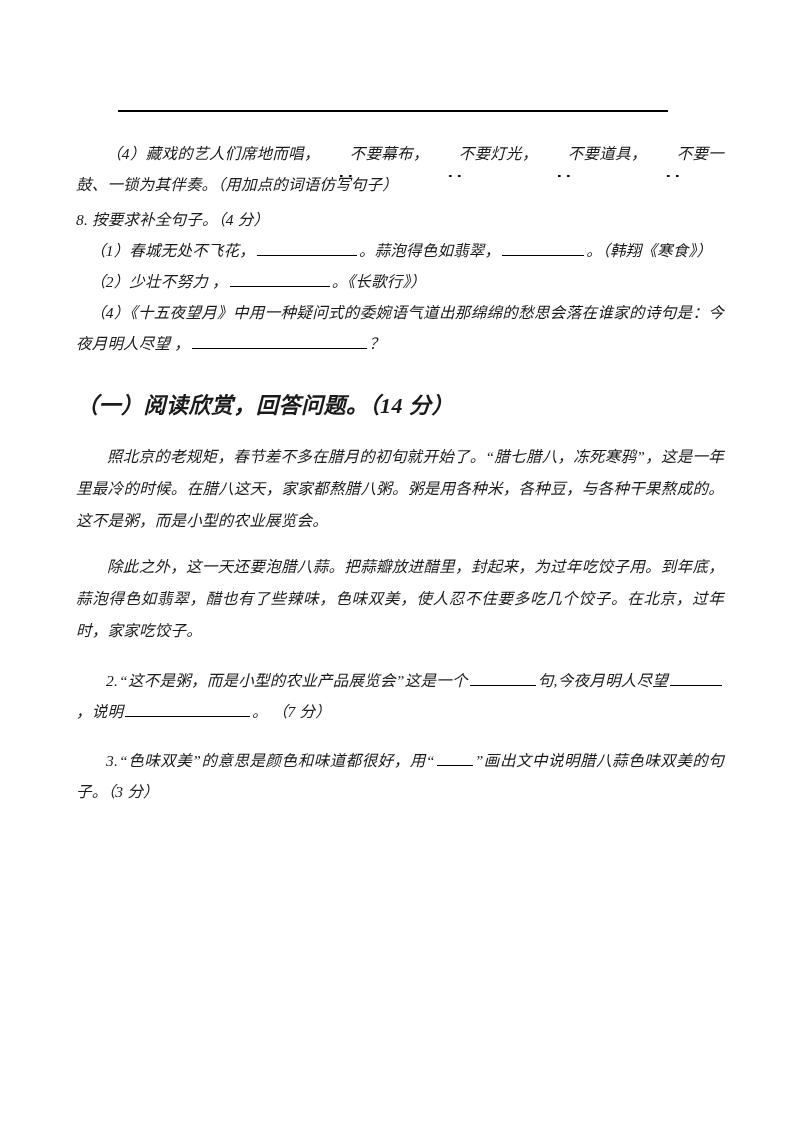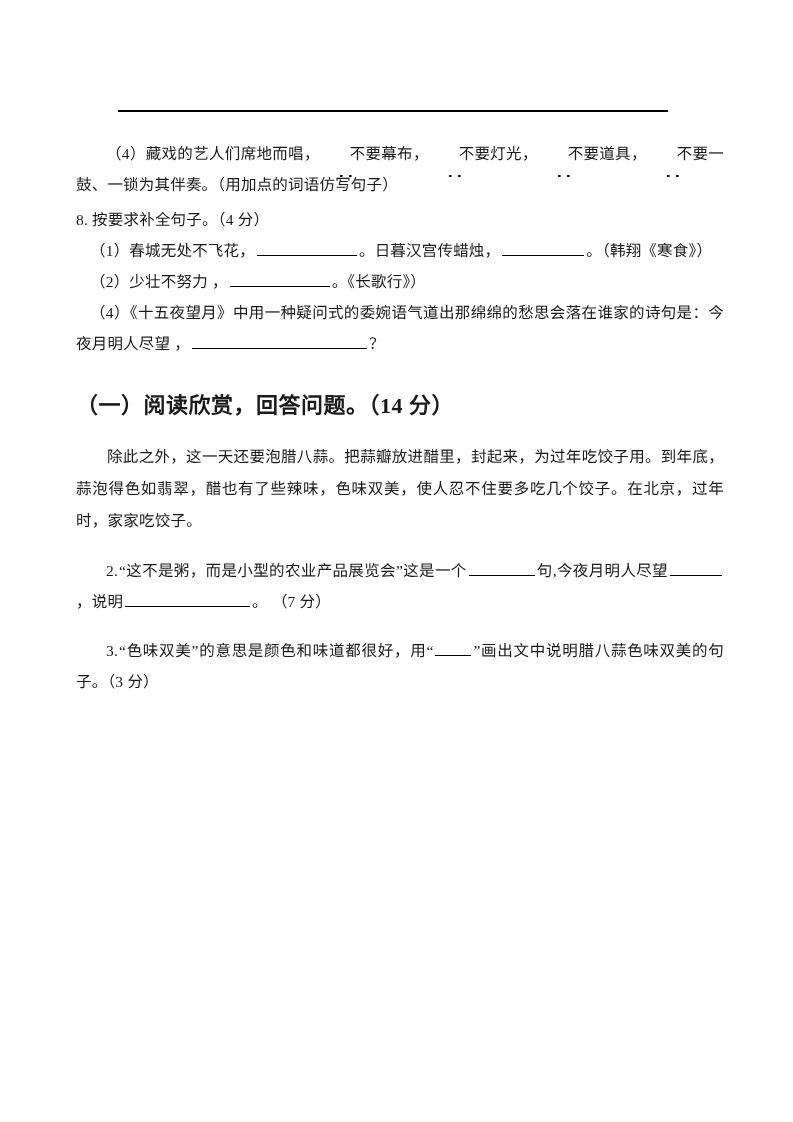--- a/index.html
+++ b/index.html
@@ -19,20 +19,21 @@
   .page {
     position: absolute;
     inset: 0;
     padding: 0;
   }
   .content {
     position: absolute;
     left: 76px;
     top: 110px;
     width: 648px;
+    font-style: italic;
   }
 
   
   .top-rule {
     height: 0;
     border-top: 2px solid #000;
     width: 550px;
     margin: 0 0 26px 42px;
   }
 
@@ -128,31 +129,32 @@
     <div class="top-rule"></div>
 
     <div class="q-block">
       <p class="line indent1"><span>（4）藏戏的艺人们席地而唱，</span><span class="dotted">不要</span><span>幕布，</span><span class="dotted">不要</span><span>灯光，</span><span class="dotted">不要</span><span>道具，</span><span class="dotted">不要</span><span>一鼓、一锁为其伴奏。（用加点的词语仿写句子）</span></p>
 
     </div>
 
     <div class="q-block">
       <p class="line noindent">8. 按要求补全句子。（4 分）</p>
 
-      <p class="line indent-sm"><span>（1）</span><span>春城无处不飞花，</span><span class="blank b-xl"></span><span>。日暮汉宫传蜡烛，</span><span class="blank b-lg"></span><span>。（韩翔《寒食》）</span></p>
+      <p class="line indent-sm"><span>（1）</span><span>春城无处不飞花，</span><span class="blank b-xl"></span><span>。蒜泡得色如翡翠，</span><span class="blank b-lg"></span><span>。（韩翔《寒食》）</span></p>
 
       <p class="line indent-sm"><span>（2）</span><span>少壮不努力 ，</span><span class="blank b-xl"></span><span>。《长歌行》）</span></p>
 
 
       <p class="line indent-sm"><span>（4）</span><span>《十五夜望月》中用一种疑问式的委婉语气道出那绵绵的愁思会落在谁家的诗句是：今夜月明人尽望 ，</span><span class="blank b-wide"></span><span>？</span></p>
     </div>
 
     <p class="heading-sub">（一）阅读欣赏，回答问题。（14 分）</p>
 
     <div class="passage">
+      <p class="para">照北京的老规矩，春节差不多在腊月的初旬就开始了。“腊七腊八，冻死寒鸦”，这是一年里最冷的时候。在腊八这天，家家都熬腊八粥。粥是用各种米，各种豆，与各种干果熬成的。这不是粥，而是小型的农业展览会。</p>
       <p class="para">除此之外，这一天还要泡腊八蒜。把蒜瓣放进醋里，封起来，为过年吃饺子用。到年底，蒜泡得色如翡翠，醋也有了些辣味，色味双美，使人忍不住要多吃几个饺子。在北京，过年时，家家吃饺子。</p>
     </div>
 
 
     <div class="q-block spaced">
       <p class="line indent1"><span class="qnum">2.</span><span>“这不是粥，而是小型的农业产品展览会”这是一个</span><span class="blank b-md"></span><span>句,今夜月明人尽望</span><span class="blank b-sm"></span><span>，说明</span><span class="blank b-xxl"></span><span>。  （7 分）</span></p>
     </div>
 
     <div class="q-block spaced">
       <p class="line indent1"><span class="qnum">3.</span><span>“色味双美”的意思是颜色和味道都很好，用“</span><span class="blank b-xs"></span><span>”画出文中说明腊八蒜色味双美的句子。（3 分）</span></p>

